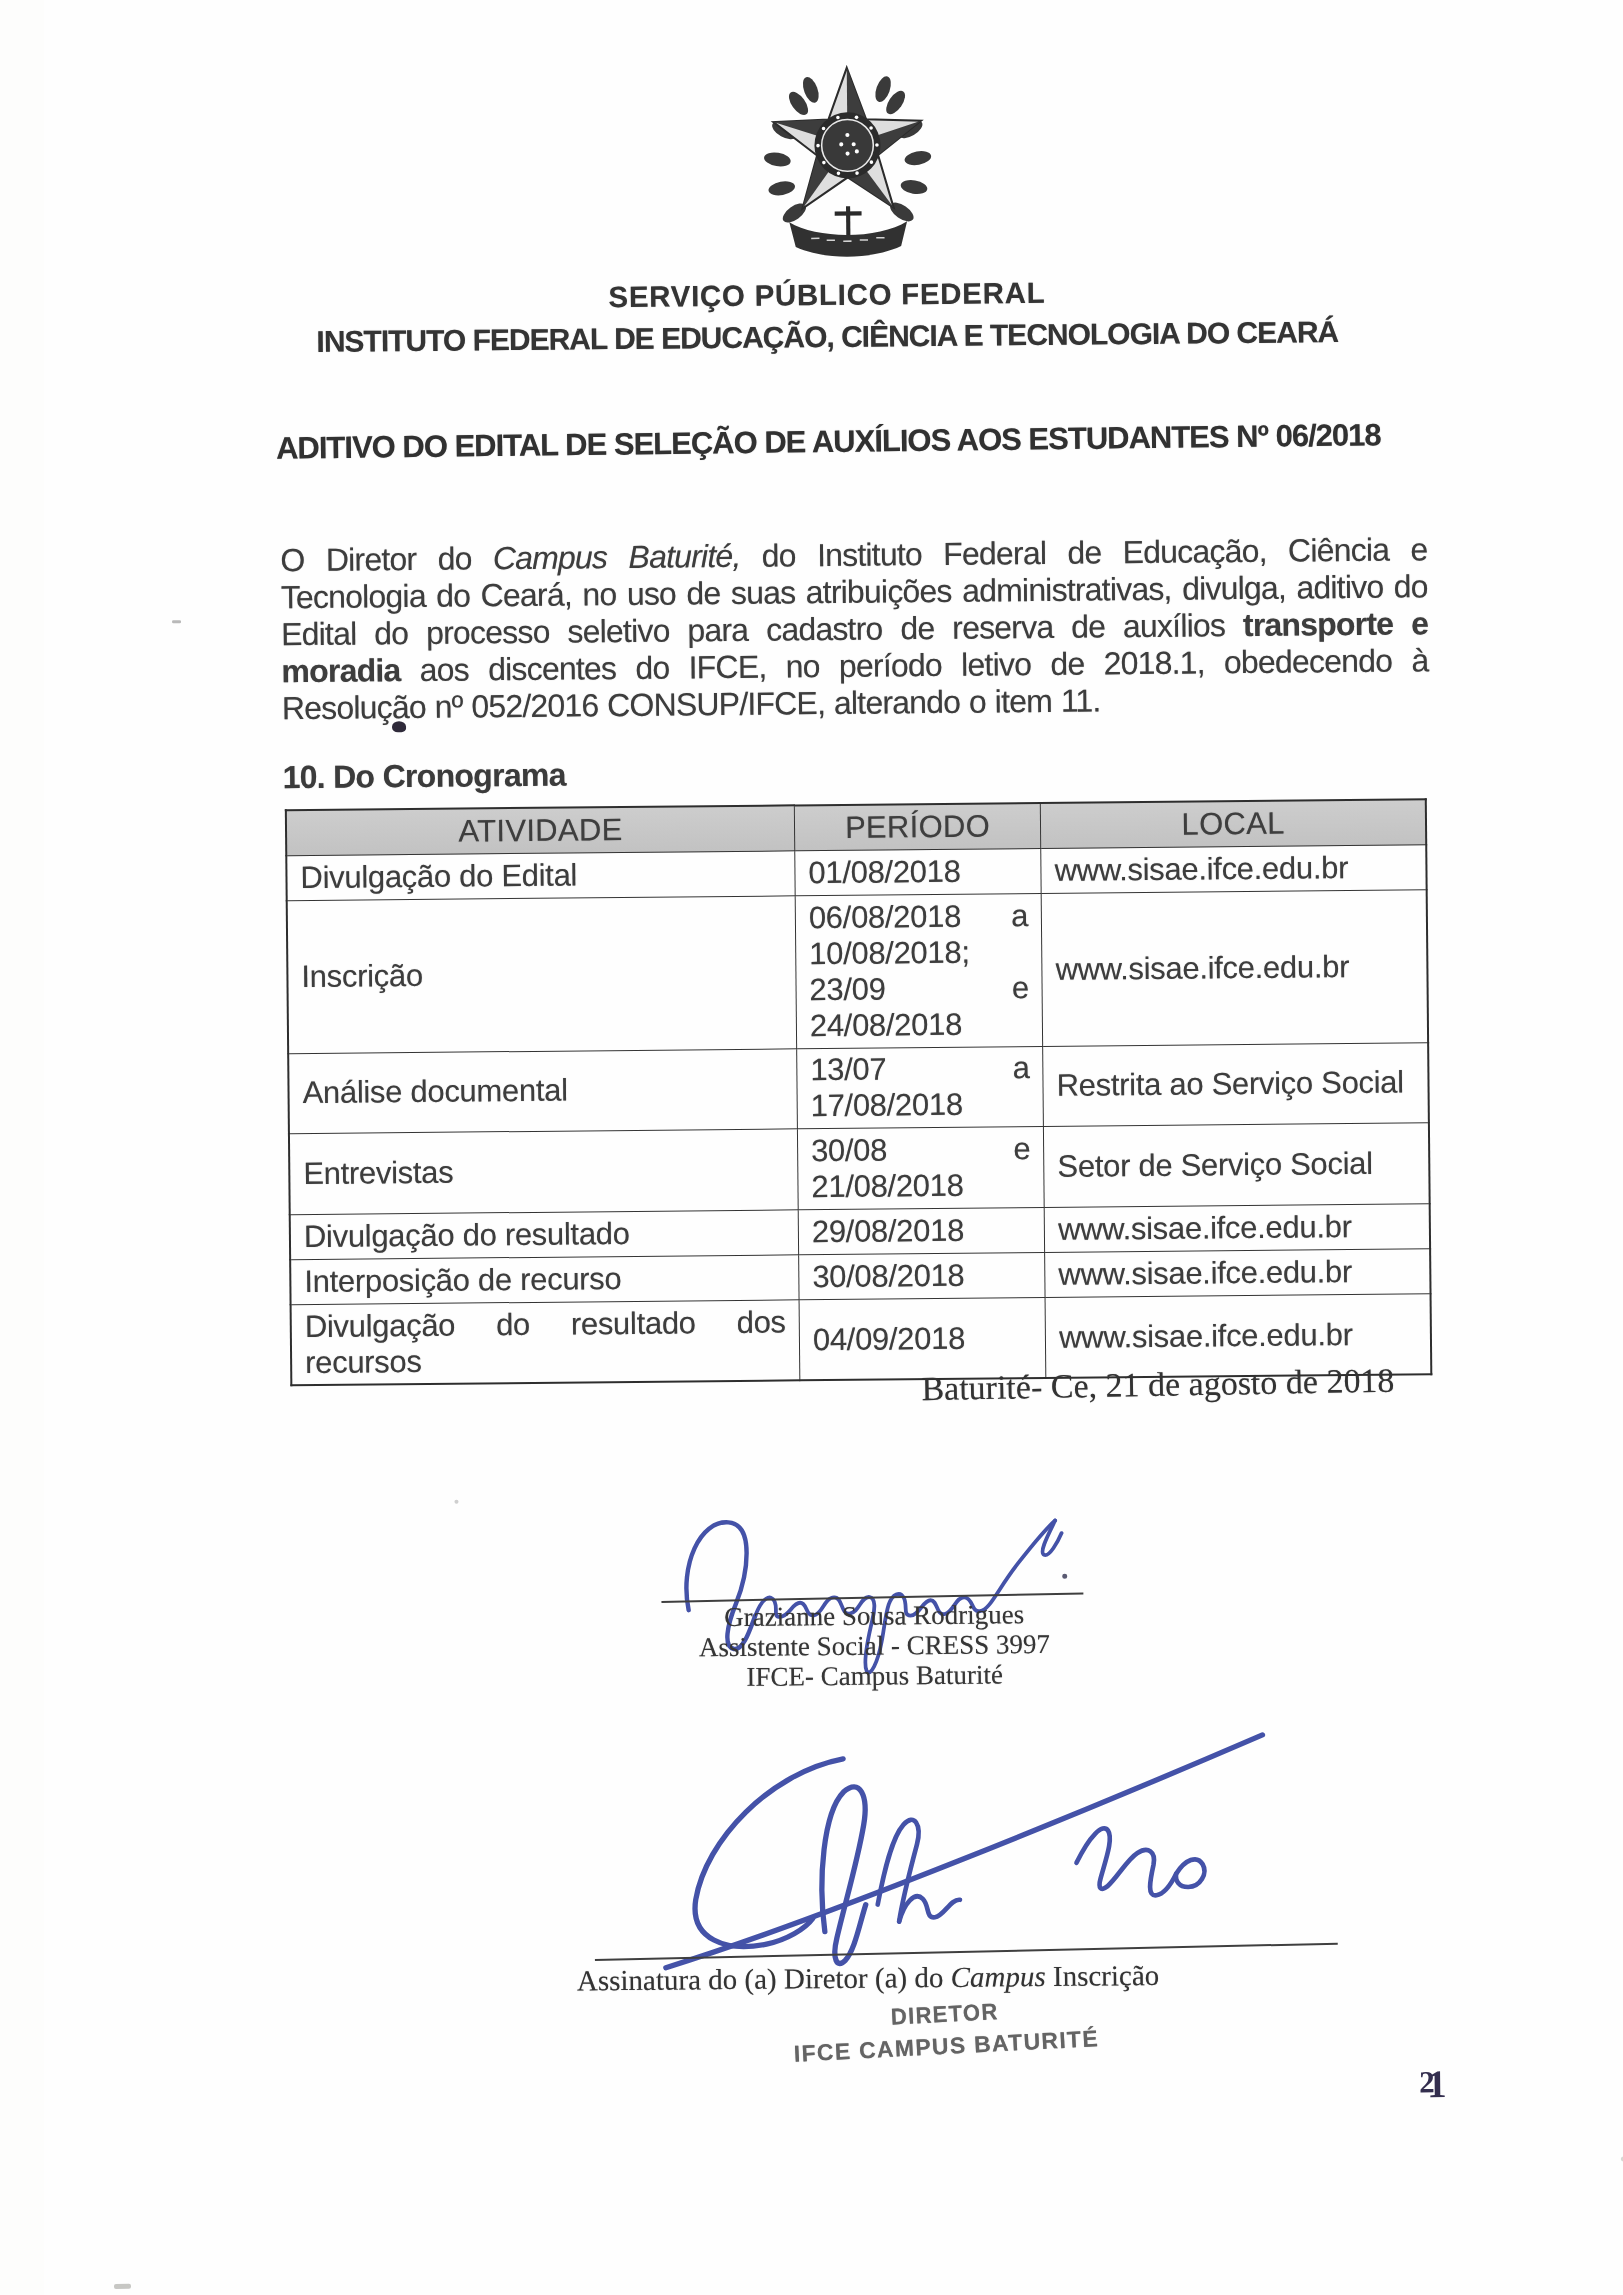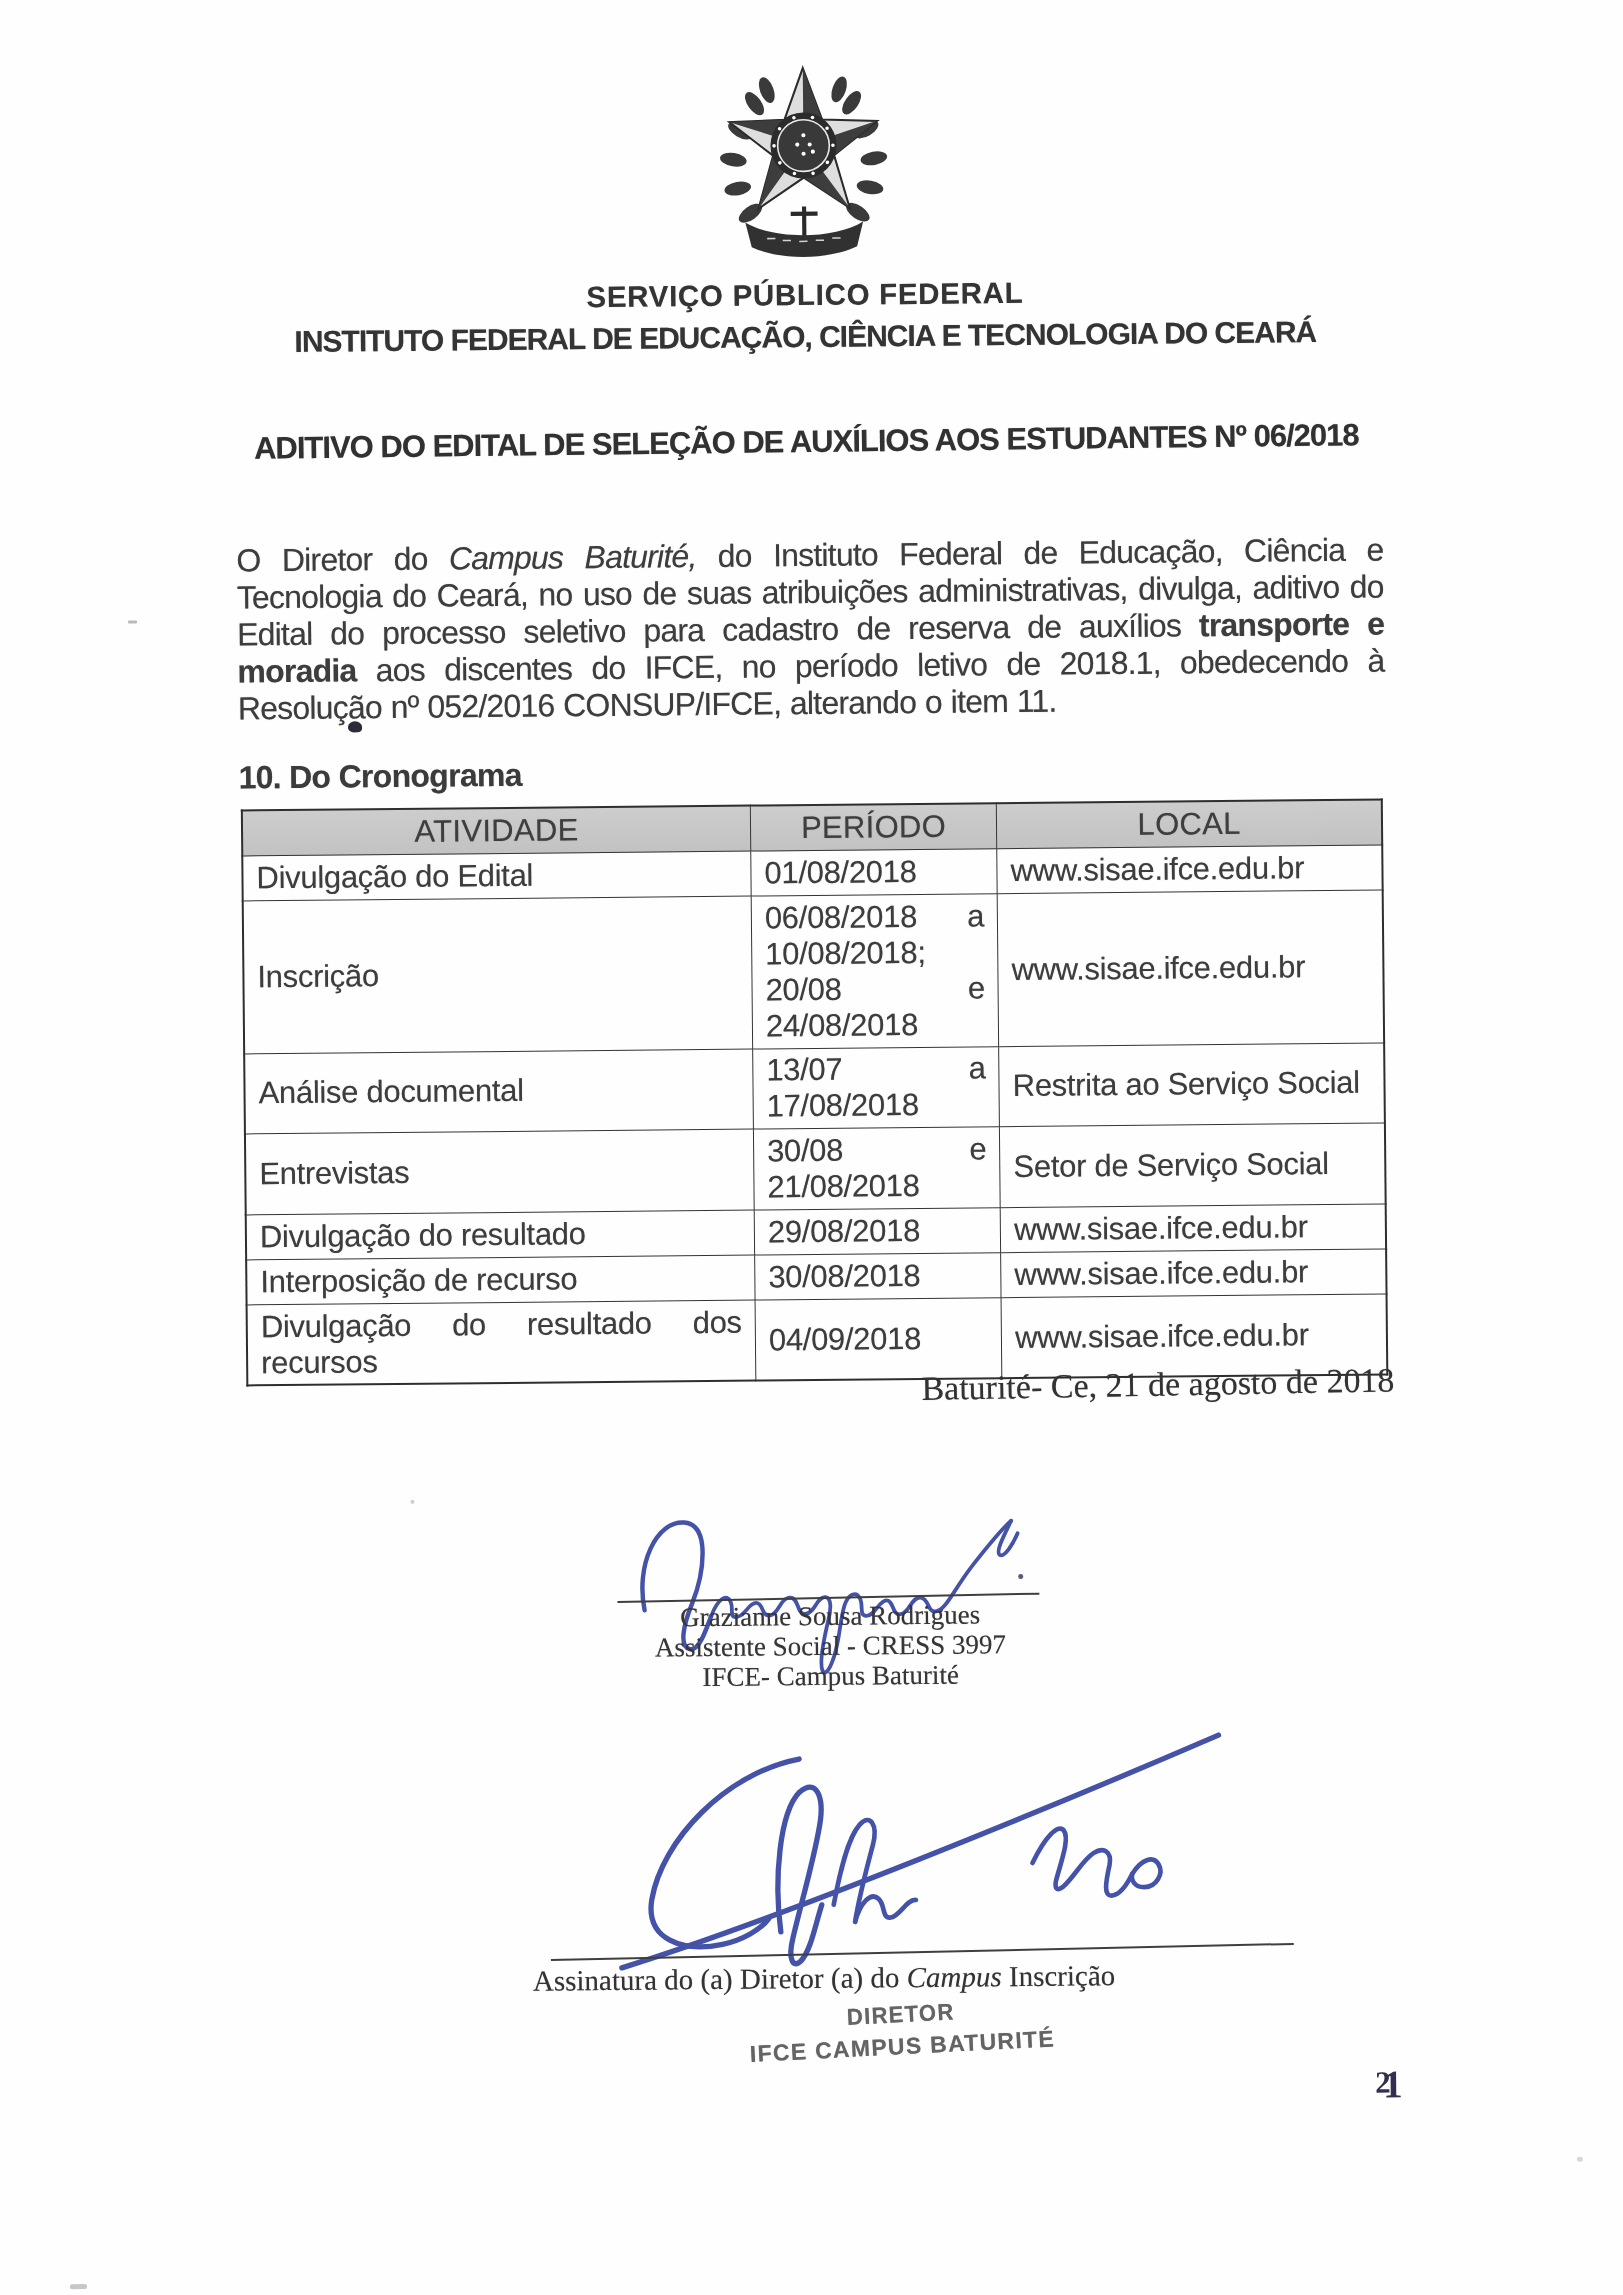--- a/index.html
+++ b/index.html
@@ -4,21 +4,21 @@
 <style>
   html,body{margin:0;padding:0;}
   body{
     width:1624px;height:2295px;
     background:#fdfdfc;
     font-family:"Liberation Sans", sans-serif;
     color:var(--text,#3a3a3a);
     overflow:hidden;
     position:relative;
   }
-  #sheet{position:absolute;inset:0;background:#fefefe;}
+  #sheet{position:absolute;inset:0;background:#fefefe;margin-left:44px;}
   #skew{position:absolute;inset:0;transform:rotate(-0.55deg);transform-origin:50% 45%;}
 
   .scan-soft{text-shadow:0 0 0.9px rgba(45,45,45,.45);}
 
   
   #emblem{position:absolute;left:719px;top:34px;width:186px;height:254px;opacity:.93;}
   .hdr{position:absolute;left:0;width:100%;text-align:center;font-weight:bold;color:#343434;}
   #hdr1{top:278px;font-size:29.5px;letter-spacing:0.7px;}
   #hdr2{top:320px;font-size:30px;letter-spacing:-1px;}
   #doc-title{position:absolute;left:0;top:424px;width:100%;text-align:center;font-weight:bold;
@@ -194,21 +194,21 @@
             <td class="col-atividade">
               <div class="cell-line"><span>Inscrição</span></div>
             </td>
             <td class="col-periodo">
               <div class="cell-line justify">
                 <span>06/08/2018</span>
                 <span>a</span>
               </div>
               <div class="cell-line"><span>10/08/2018;</span></div>
               <div class="cell-line justify">
-                <span>20/08</span>
+                <span>23/09</span>
                 <span>e</span>
               </div>
               <div class="cell-line"><span>24/08/2018</span></div>
             </td>
             <td class="col-local">www.sisae.ifce.edu.br</td>
           </tr>
           <tr style="height: 80px;">
             <td class="col-atividade">
               <div class="cell-line"><span>Análise documental</span></div>
             </td>

